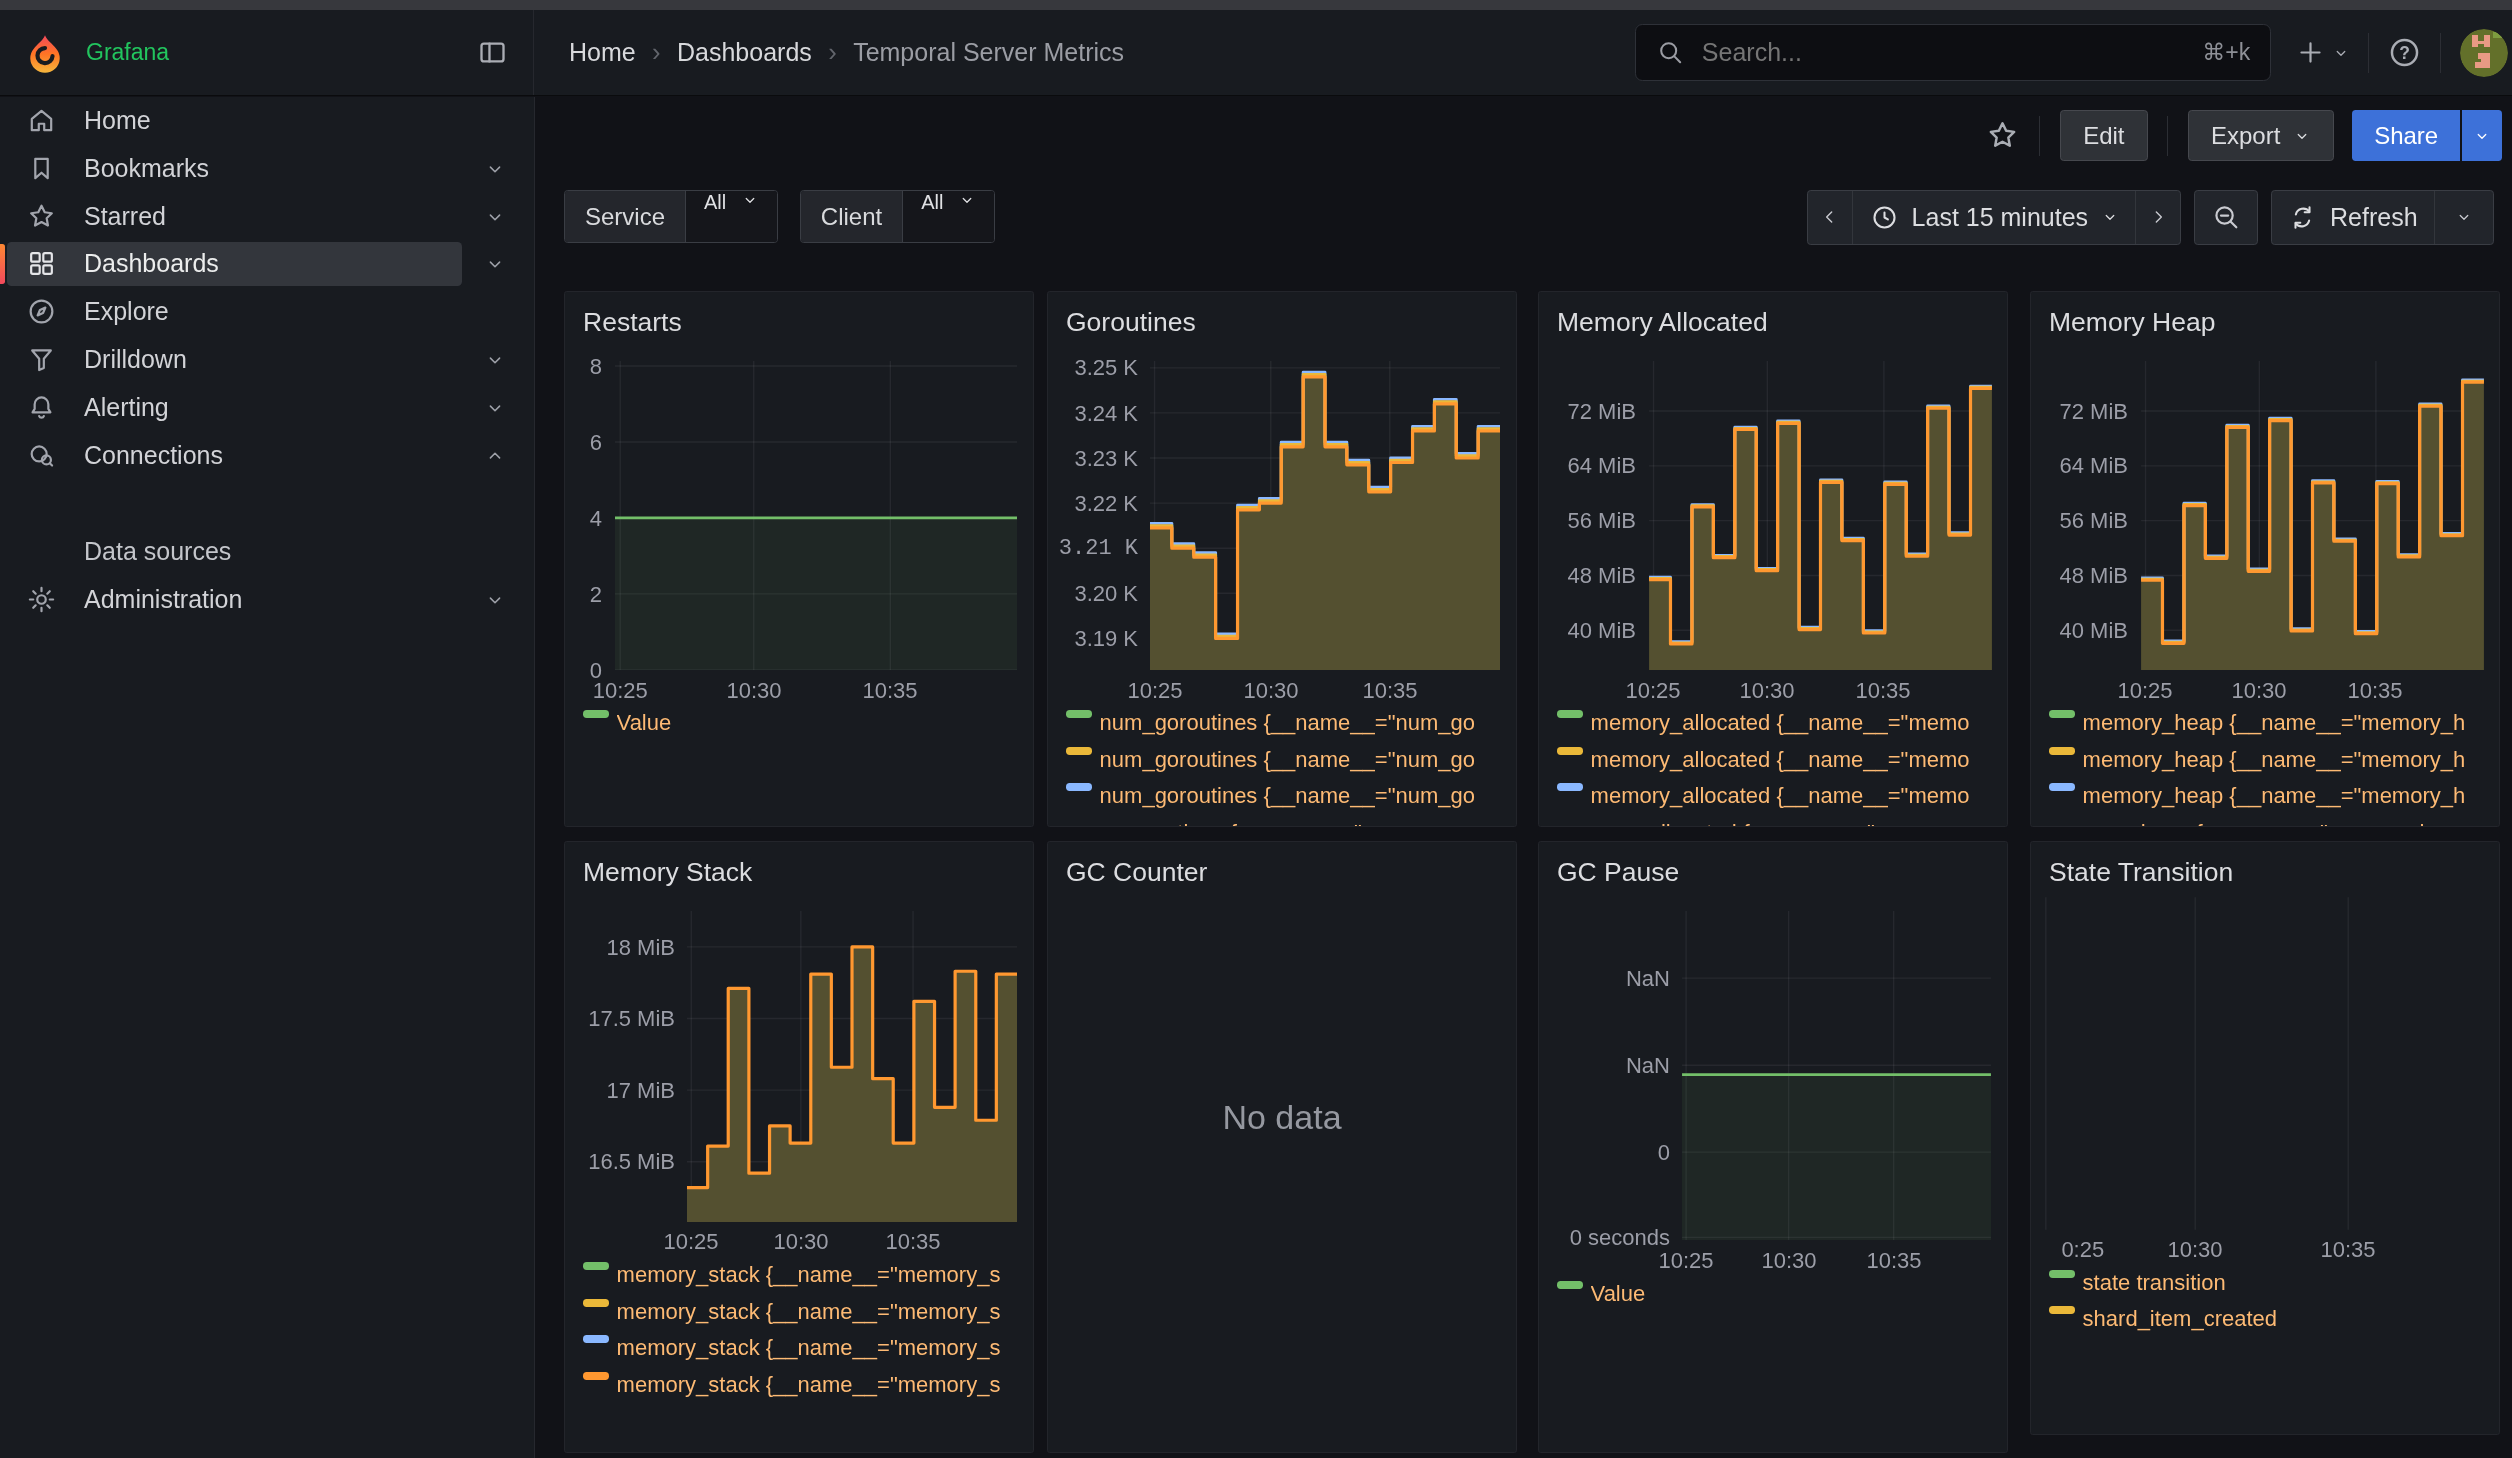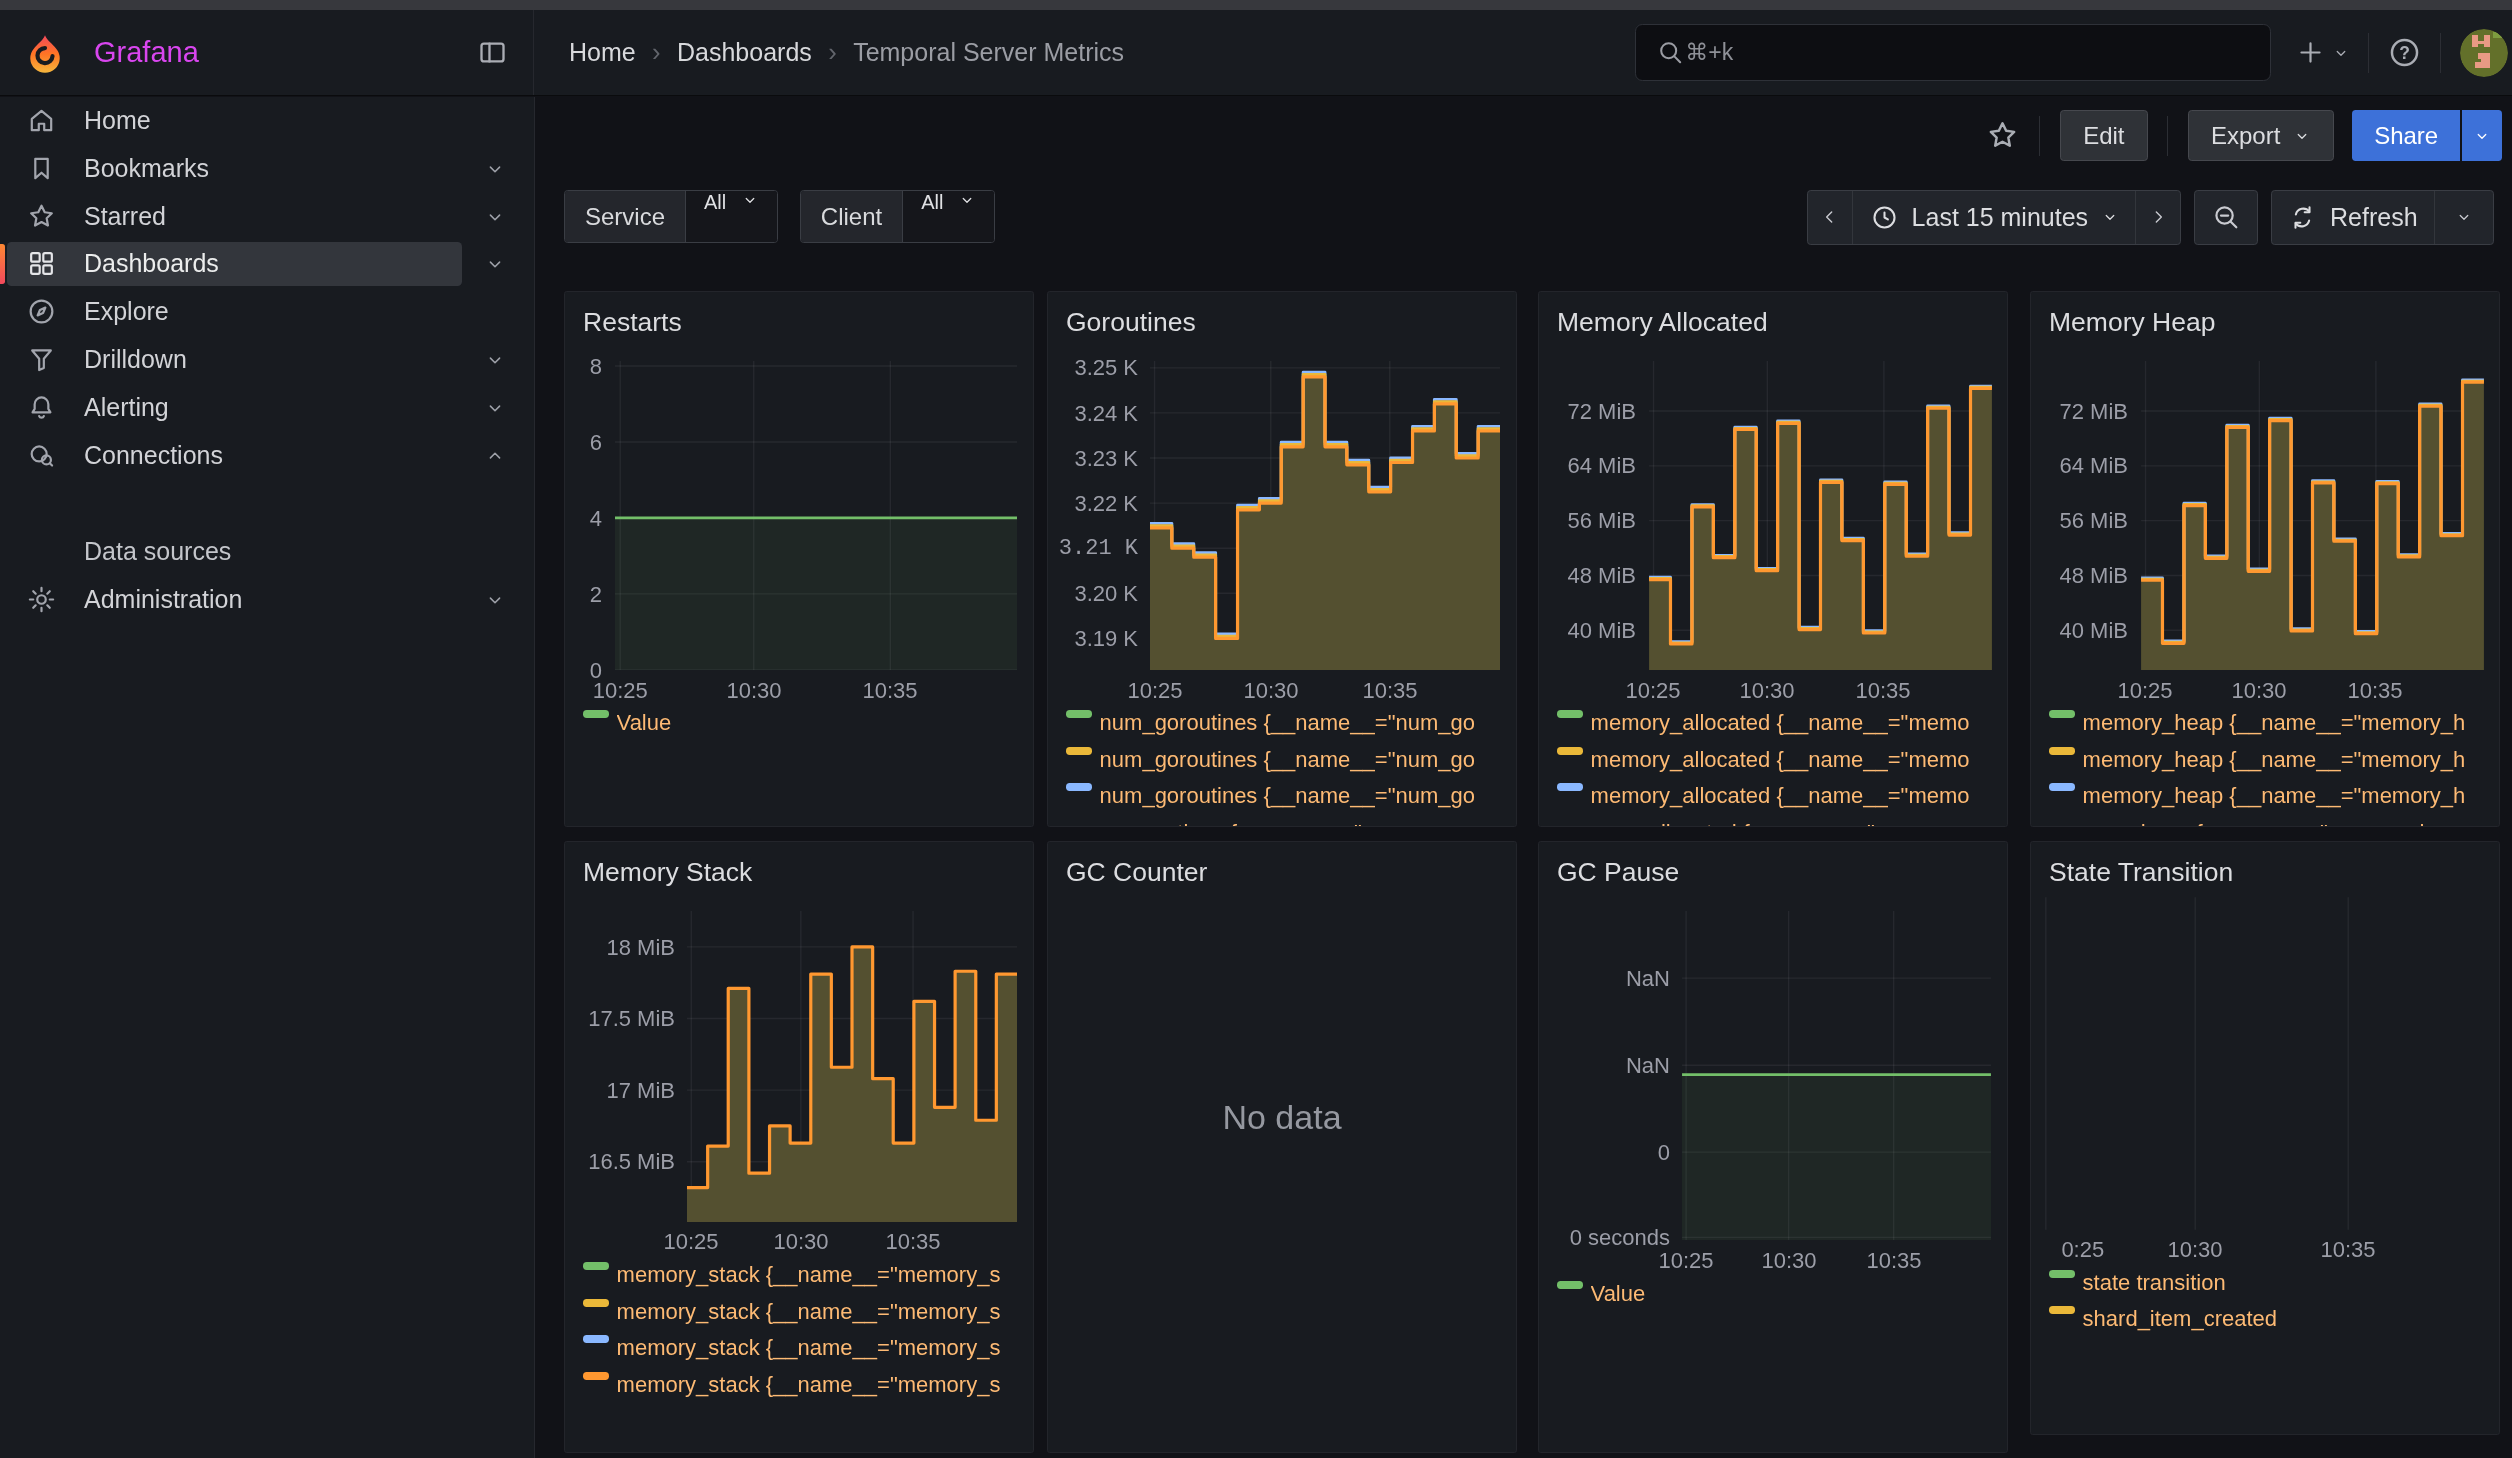--- a/index.html
+++ b/index.html
@@ -1,21 +1,21 @@
 <!DOCTYPE html>
 <html style="font-size:14.6px"><head>
 <meta charset="utf-8">
 <style>
   html,body{margin:0;padding:0}
   body{width:2512px;height:1458px;background:#111217;font-family:"Liberation Sans",sans-serif;color:#d5d6da;overflow:hidden;position:relative}
   .chrome-strip{position:absolute;top:0;left:0;width:2512px;height:10px;background:#37383d}
   
   header{position:absolute;top:10px;left:0;width:2512px;height:86px;background:#181b20;border-bottom:0.9px solid #0a0b0d;display:flex;align-items:center;box-sizing:border-box}
   .nav-left{width:534px;height:100%;display:flex;align-items:center;padding:0 24px;box-sizing:border-box;border-right:0.9px solid #26282e;flex:none}
-  .brand{font-size:29px;color:#d946ef;margin-left:28px}
+  .brand{font-size:23px;color:#22c55e;margin-left:20px}
   .dock-btn{margin-left:auto;background:none;border:none;color:#aaadb4;cursor:pointer;display:flex;padding:0}
   .breadcrumb{display:flex;align-items:center;gap:16.4px;margin-left:35px;font-size:25px}
   .crumb{color:#d8d9dc;text-decoration:none}
   .crumb-sep{color:#62656c;font-size:25.6px}
   .crumb-current{color:#9b9da4}
   .nav-right{margin-left:auto;display:flex;align-items:center;padding-right:3.7px}
   .search-box{width:636px;height:57px;background:#0d0e12;border:0.9px solid #2e3138;border-radius:7.3px;display:flex;align-items:center;padding:0 20px;box-sizing:border-box;color:#9a9ca3}
   .search-box input{flex:1;background:transparent;border:none;outline:none;color:#c7c8cd;font-size:25px;margin-left:14.6px;font-family:"Liberation Sans",sans-serif}
   .kbd-hint{font-size:23px;color:#8e9097;white-space:nowrap}
   .nav-divider{width:0.9px;height:40px;background:#2c2e34;margin:0 18px}
@@ -104,20 +104,21 @@
     <span class="crumb crumb-current">Temporal Server Metrics</span>
   </nav>
   <div class="nav-right">
     <div class="search-box">
       <span class="icon">
         <svg width="29" height="29" viewBox="0 0 24 24">
             <circle class="st" cx="10.5" cy="10.5" r="6.2"></circle>
             <path class="st" d="M15.2 15.2 L20 20"></path>
           </svg>
       </span>
+      <input type="text" placeholder="Search..." style="">
       <span class="kbd-hint">⌘+k</span>
     </div>
     <button class="iconbtn" style="margin-left:24px">
       <span class="icon">
         <svg width="31" height="31" viewBox="0 0 24 24">
             <path class="st" d="M12 5v14 M5 12h14"></path>
           </svg>
       </span>
       <span class="icon">
         <svg width="18" height="18" viewBox="0 0 24 24">

